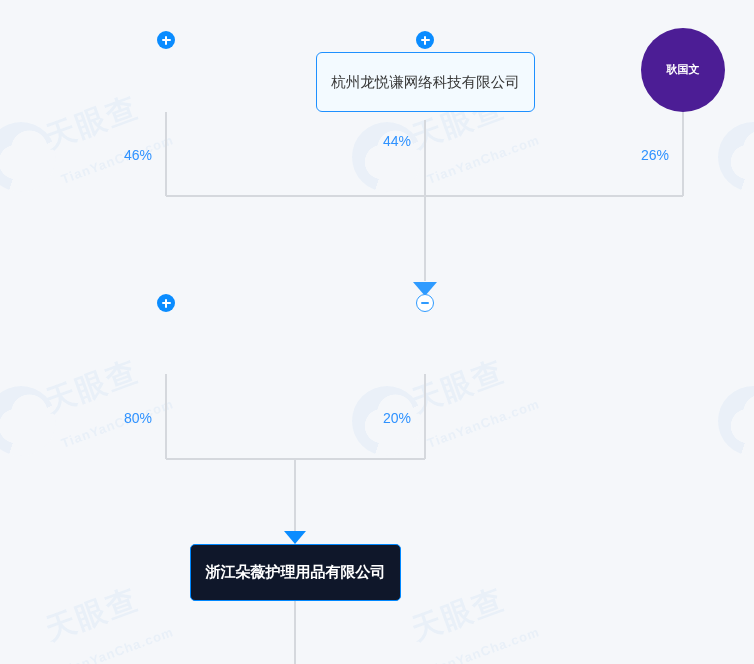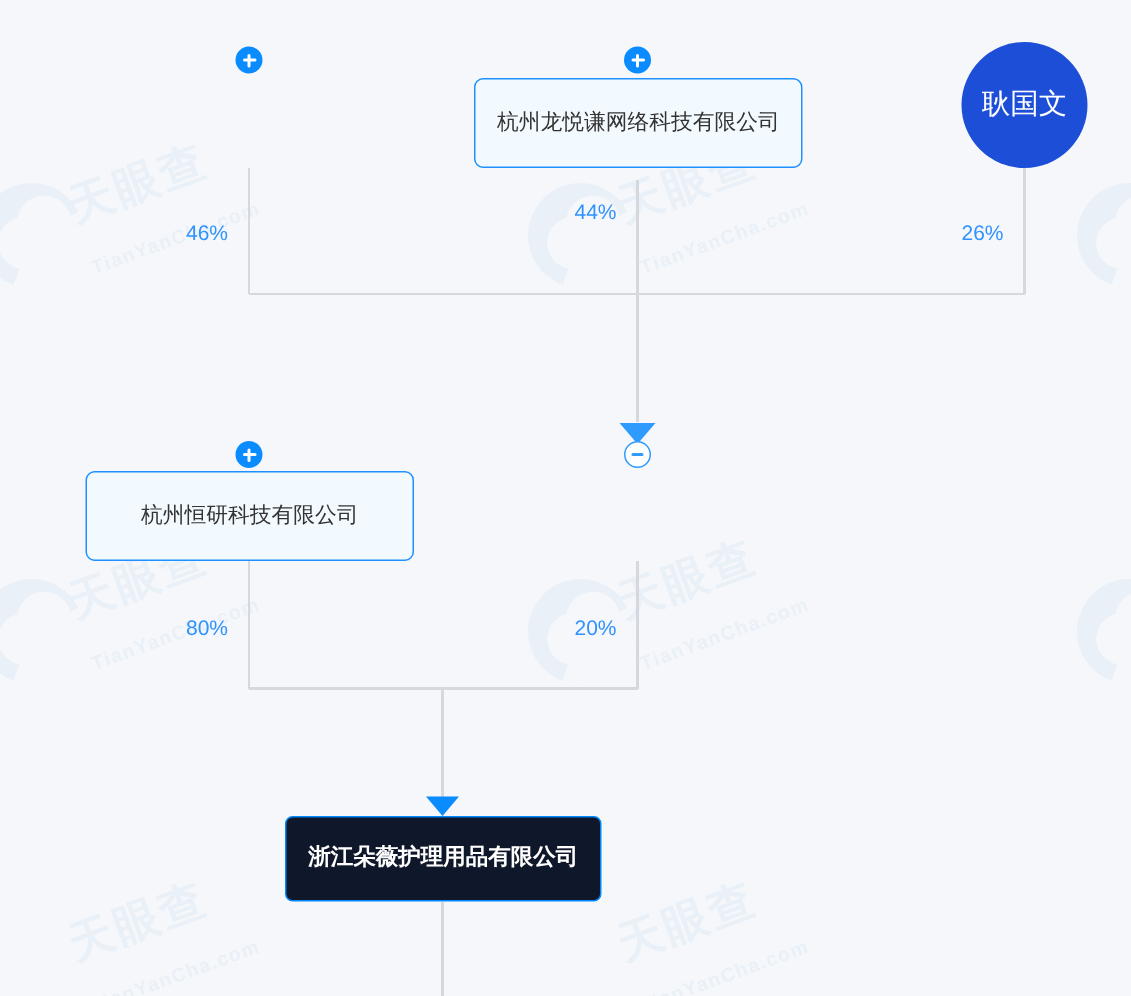--- a/index.html
+++ b/index.html
@@ -100,25 +100,25 @@
   .node.company.root {
     background: #0f172a;
     border-color: #0088ff;
     color: #ffffff;
     font-weight: bold;
     font-size: 15px;
     border-radius: 5px;
   }
   
   .node.person {
-    background: #1d4ed8;
+    background: #4c1d95;
     border-radius: 50%;
     color: #ffffff;
-    font-weight: normal;
-    font-size: 19px;
+    font-weight: bold;
+    font-size: 11px;
   }
 
   
   .toggle {
     position: absolute;
     z-index: 5;
     width: 18px;
     height: 18px;
     border-radius: 50%;
     display: flex;
@@ -231,21 +231,20 @@
     <span class="bar h"></span>
     <span class="bar v"></span>
   </div>
 
   <div class="node person" style="left:641px; top:28px; width:84px; height:84px;">耿国文</div>
 
   <div class="pct right-align" style="left:118px; top:147px; width:40px;">46%</div>
   <div class="pct right-align" style="left:377px; top:133px; width:40px;">44%</div>
   <div class="pct right-align" style="left:635px; top:147px; width:40px;">26%</div>
 
-  <div class="node company" style="left:57px; top:314px; width:219px; height:60px;">杭州恒研科技有限公司</div>
   <div class="toggle expand" style="left:157px; top:294px;">
     <span class="bar h"></span>
     <span class="bar v"></span>
   </div>
 
   <div class="toggle collapse" style="left:416px; top:294px;">
     <span class="bar h"></span>
   </div>
 
   <div class="pct right-align" style="left:118px; top:410px; width:40px;">80%</div>

